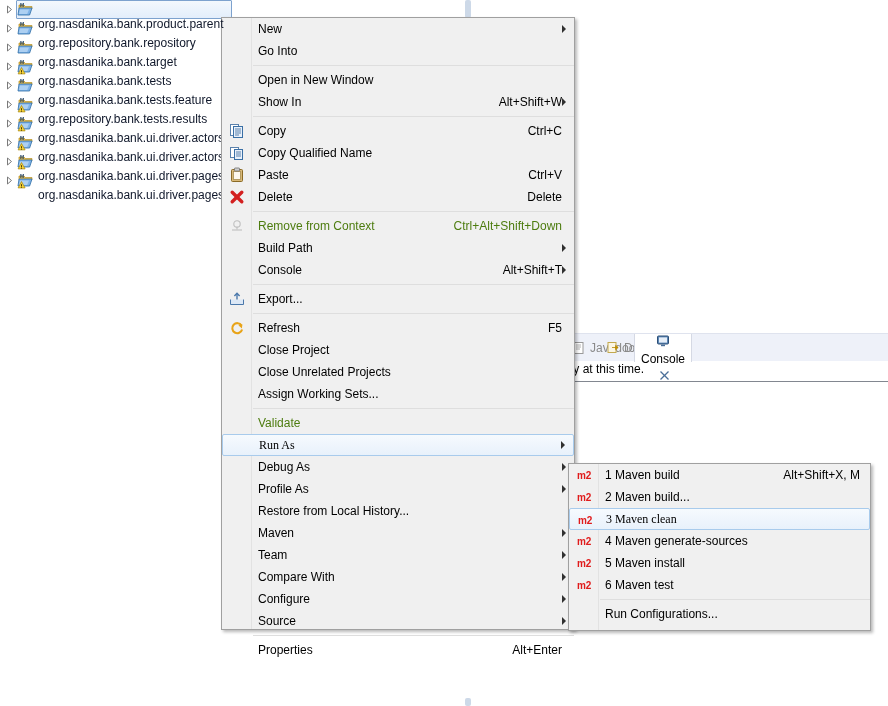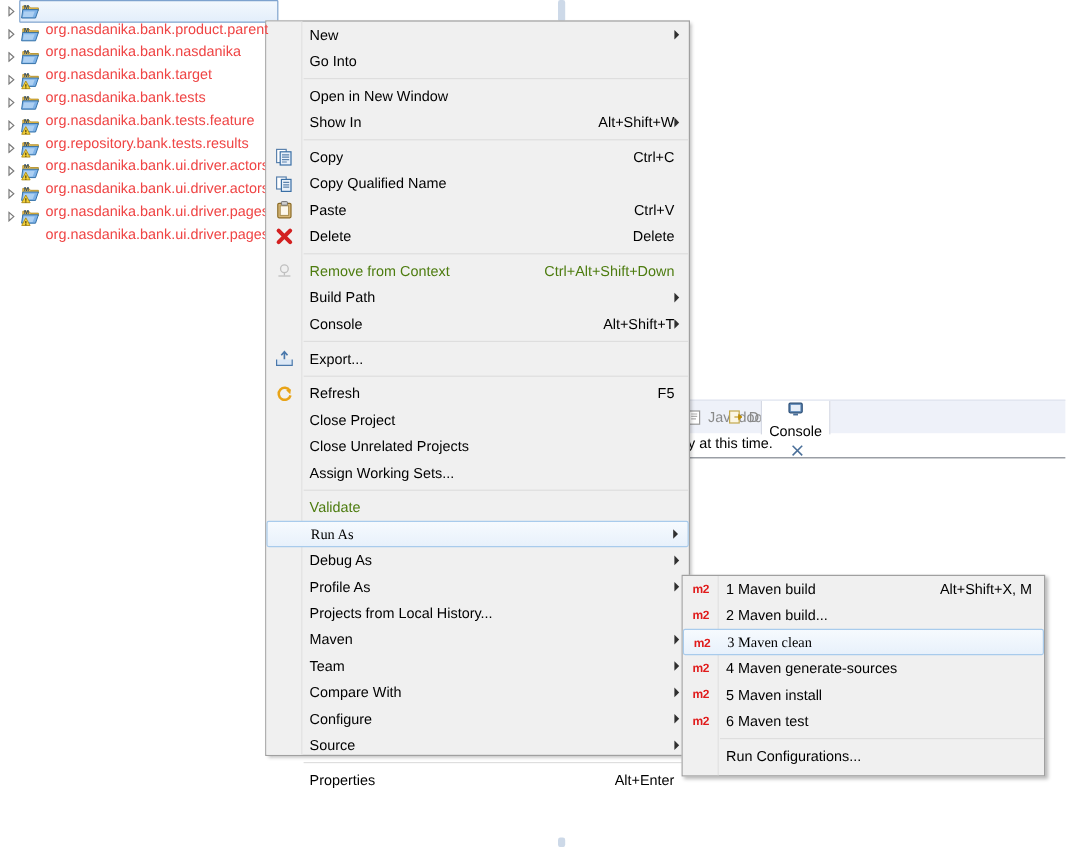--- a/index.html
+++ b/index.html
@@ -24,21 +24,21 @@
   }
   .twisty {
     width: 15px; flex: 0 0 15px; display: flex; align-items: center; justify-content: center;
   }
   .twisty svg { display: block; }
   .proj-icon {
     width: 18px; flex: 0 0 18px; height: 16px; position: relative; margin-right: 3px;
   }
   .proj-icon svg { position: absolute; left: 0; top: 0; }
   .tree-label {
-    font-size: 12px; color: #ef4444; line-height: 16px; margin-top: 28px;
+    font-size: 12px; color: #0f172a; line-height: 16px; margin-top: 28px;
   }
   .tree-row.selected .sel-box {
     position: absolute; left: 16px; top: 0px; right: 0px; height: 19px;
     border: 1px solid #7da2ce;
     background: linear-gradient(to bottom, #f3f8fd 0%, #e3eefb 100%);
     border-radius: 1px;
   }
   .tree-row.selected .twisty, .tree-row.selected .proj-icon,
   .tree-row.selected .tree-label { position: relative; z-index: 2; }
 
@@ -116,21 +116,20 @@
   .mi.highlight .mi-arrow { top: 6px; }
   .msep {
     height: 1px; margin: 3px 0 3px 31px; background: #dedede;
   }
 
   
   #sub-menu {
     position: absolute; left: 568px; top: 463px; width: 303px; height: 168px;
     background: #f0f0f0; border: 1px solid #a0a0a0;
     box-shadow: 2px 2px 3px rgba(0,0,0,0.28);
-    margin-top: 16px;
   }
   #sub-gutter {
     position: absolute; left: 0; top: 0; width: 30px; height: 100%;
     background: #f0f0f0; border-right: 1px solid #e2e2e2;
   }
   .m2 {
     font-family: "Liberation Sans", sans-serif;
     font-size: 10px; font-weight: bold; color: #e01b1b; letter-spacing: -0.3px;
   }
   .mi.sub { height: 22px; }
@@ -167,21 +166,21 @@
         </span>
         <span class="proj-icon">
   <svg width="18" height="16" viewBox="0 0 18 16">
     <path d="M2 3 h5 l1.4 1.6 H15 v2 H2 z" fill="#f0c14b" stroke="#b08a20" stroke-width="0.7"></path>
     <path d="M2 6 h13 l-2.4 7 H1 z" fill="#7fb3e8" stroke="#2e6da4" stroke-width="0.8"></path>
     <path d="M3 7.5 h9 l-1.8 4.6 H2 z" fill="#bcd9f5" opacity="0.75"></path>
     <text x="3" y="5.4" font-family="Liberation Sans, sans-serif" font-size="5" font-weight="bold" fill="#1c3f66">M</text>
 
   </svg>
         </span>
-        <span class="tree-label">org.nasdanika.bank.nasdanika</span>
+        <span class="tree-label">org.repository.bank.repository</span>
       </div>
       <div class="tree-row">
         <span class="twisty">
           <svg width="9" height="9" viewBox="0 0 9 9">
     <path d="M2.5 1 L6.5 4.5 L2.5 8 Z" fill="none" stroke="#7a7a7a" stroke-width="1"></path>
   </svg>
         </span>
         <span class="proj-icon">
   <svg width="18" height="16" viewBox="0 0 18 16">
     <path d="M2 3 h5 l1.4 1.6 H15 v2 H2 z" fill="#f0c14b" stroke="#b08a20" stroke-width="0.7"></path>
@@ -500,21 +499,21 @@
         </div>
         <div class="mi">
           <span class="mi-label">Debug As</span>
           <span class="mi-arrow"></span>
         </div>
         <div class="mi">
           <span class="mi-label">Profile As</span>
           <span class="mi-arrow"></span>
         </div>
         <div class="mi">
-          <span class="mi-label">Projects from Local History...</span>
+          <span class="mi-label">Restore from Local History...</span>
         </div>
         <div class="mi">
           <span class="mi-label">Maven</span>
           <span class="mi-arrow"></span>
         </div>
         <div class="mi">
           <span class="mi-label">Team</span>
           <span class="mi-arrow"></span>
         </div>
         <div class="mi">

